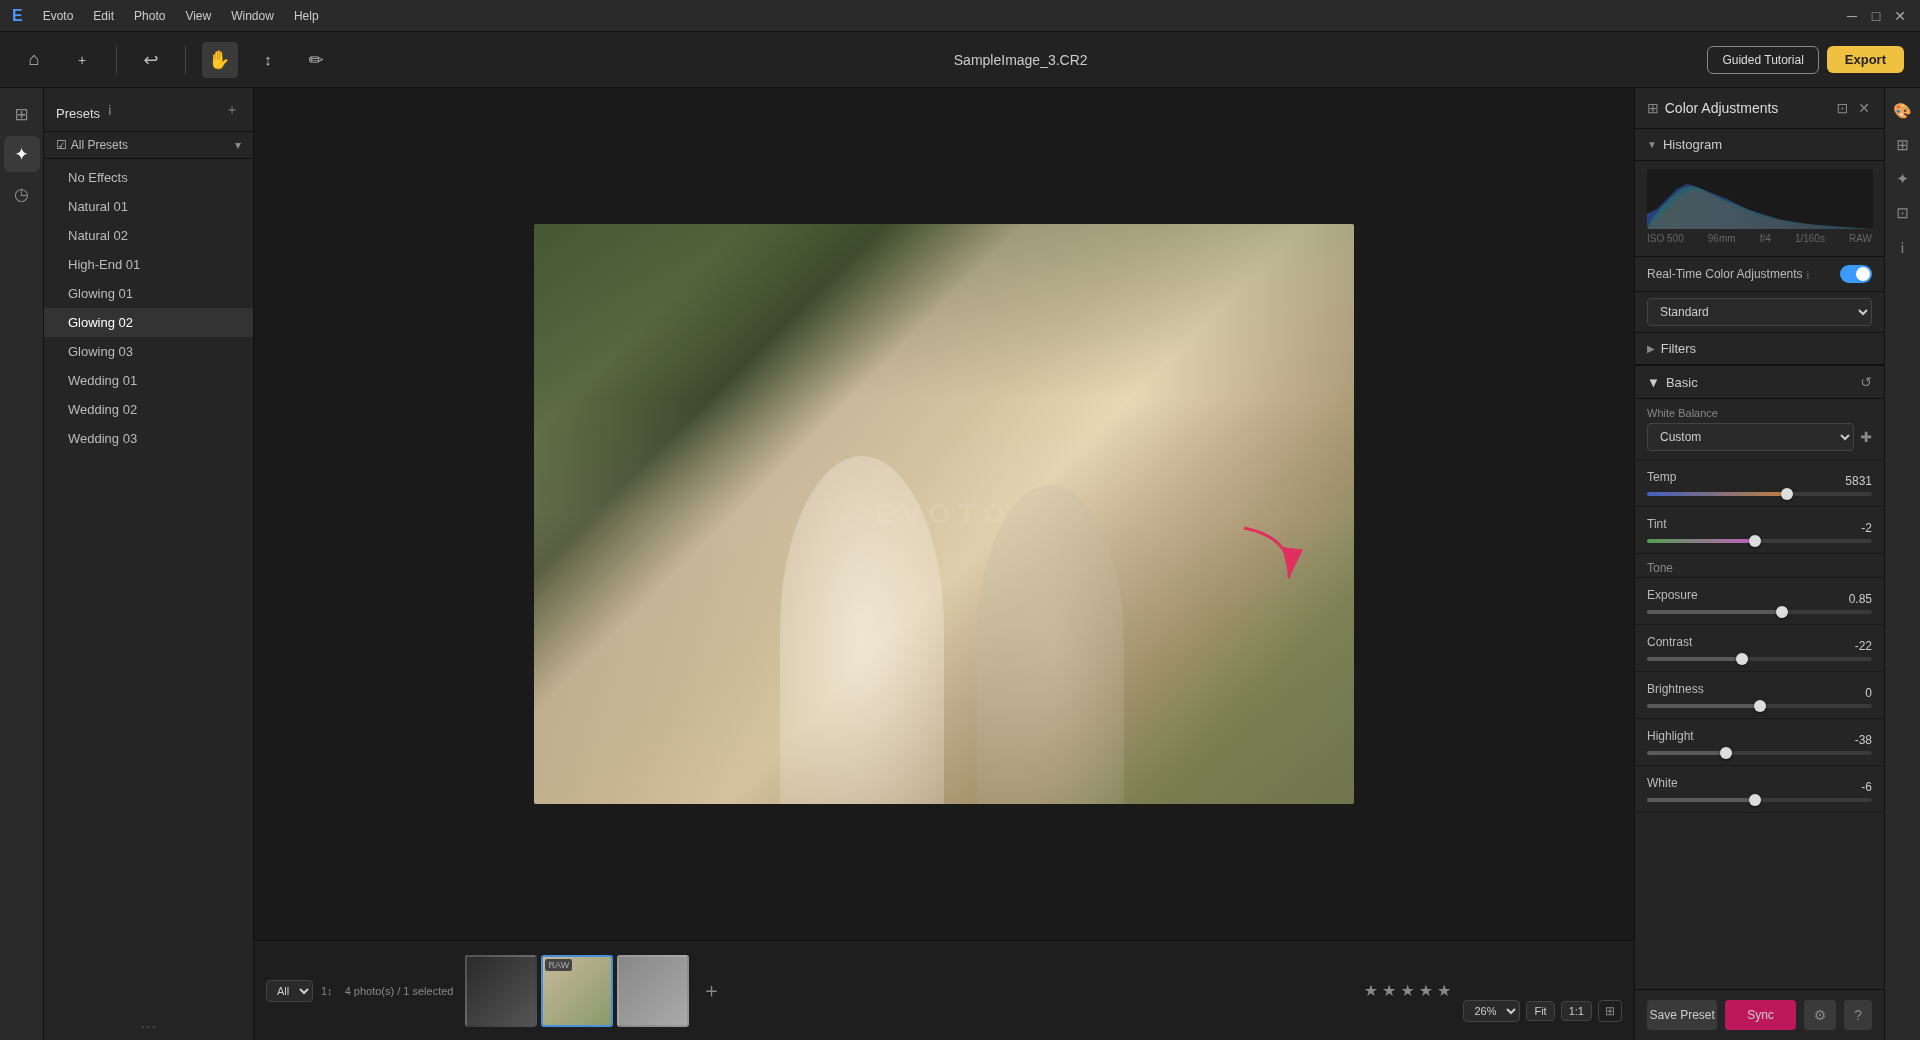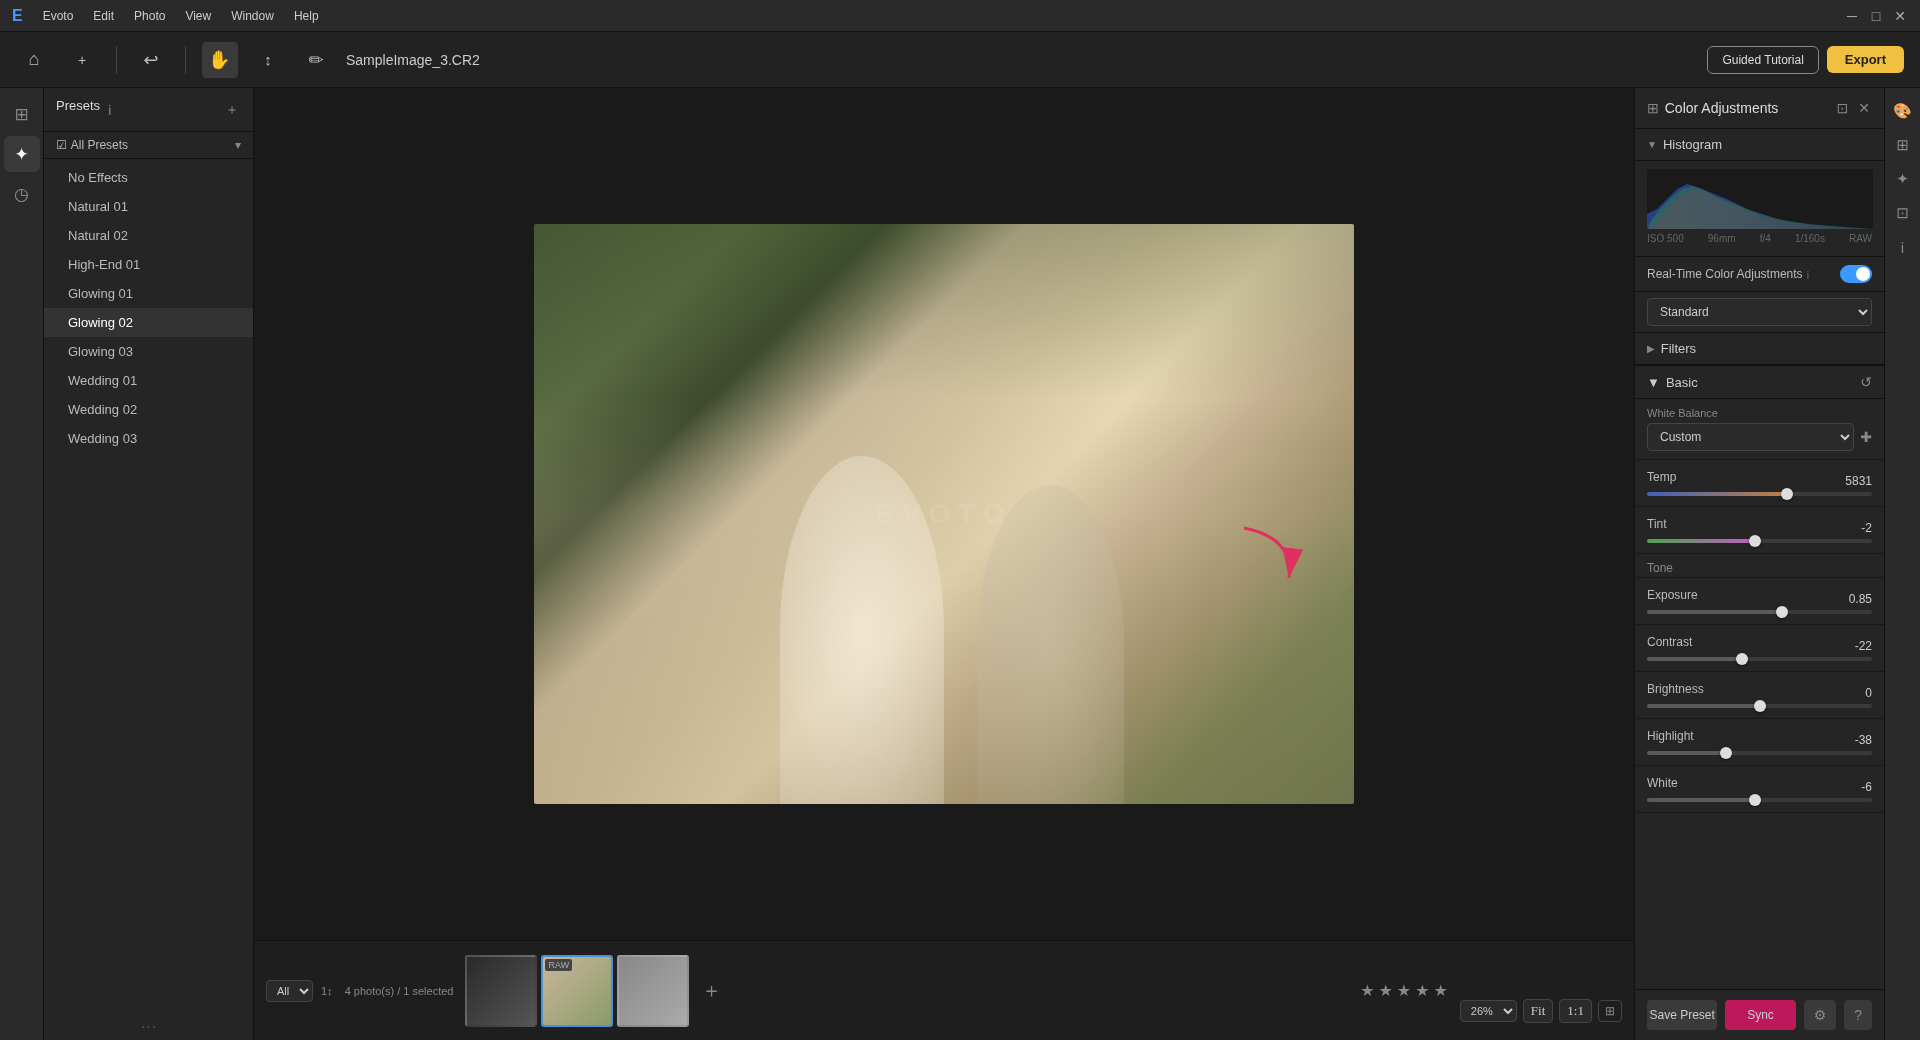--- a/index.html
+++ b/index.html
@@ -51,21 +51,21 @@
       background: transparent;
       border: none;
       color: #bbb;
       cursor: pointer;
       display: flex; align-items: center; justify-content: center;
       border-radius: 4px;
       font-size: 18px;
     }
     .toolbar-btn.active { background: #3a3a3a; color: #fff; }
     .toolbar-sep { width: 1px; height: 28px; background: #444; margin: 0 4px; }
-    #toolbar-center { flex: 1; display: flex; justify-content: flex-start; }
+    #toolbar-center { flex: 1; display: flex; justify-content: center; }
     #file-name { color: #ccc; font-size: 14px; }
     #toolbar-right { display: flex; align-items: center; gap: 8px; }
     .btn-guided {
       background: transparent;
       border: 1px solid #888;
       color: #ddd;
       padding: 6px 14px;
       border-radius: 6px;
       cursor: pointer;
       font-size: 12px;
@@ -97,21 +97,21 @@
       flex-direction: column;
       flex-shrink: 0;
     }
     #presets-header {
       display: flex;
       align-items: center;
       justify-content: space-between;
       padding: 10px 12px;
       border-bottom: 1px solid #111;
     }
-    #presets-title-row { display: flex; align-items: flex-start; gap: 6px; }
+    #presets-title-row { display: flex; align-items: flex-end; gap: 6px; }
     #presets-title { font-size: 13px; color: #ddd; font-weight: 500; }
     .icon-btn { background: none; border: none; color: #888; cursor: pointer; font-size: 14px; padding: 2px; }
     #presets-tabs { display: flex; padding: 8px 10px; gap: 4px; border-bottom: 1px solid #111; }
     .preset-tab {
       padding: 4px 10px;
       border-radius: 4px;
       cursor: pointer;
       font-size: 12px;
       color: #aaa;
       background: transparent;
@@ -258,21 +258,21 @@
 
     #filmstrip-rating { display: flex; align-items: center; gap: 4px; margin-left: auto; }
     .star { color: #888; font-size: 16px; cursor: pointer; }
     #zoom-controls { display: flex; align-items: center; gap: 6px; margin-left: 12px; margin-top: 40px; }
     .zoom-select {
       background: #2a2a2a; border: 1px solid #444; color: #ccc;
       padding: 3px 6px; border-radius: 4px; font-size: 11px; cursor: pointer;
     }
     .zoom-btn {
       background: #2a2a2a; border: 1px solid #444; color: #ccc;
-      padding: 3px 7px; border-radius: 4px; font-size: 13px; cursor: pointer; font-family: Liberation Serif, serif;
+      padding: 3px 7px; border-radius: 4px; font-size: 11px; cursor: pointer;
     }
     .grid-btn { background: none; border: 1px solid #444; color: #888; padding: 3px 6px; border-radius: 4px; cursor: pointer; font-size: 12px; }
     #add-photo-btn { color: #888; cursor: pointer; font-size: 20px; margin-left: 8px; }
 
     
     #right-panel {
       width: 250px;
       background: #252525;
       border-left: 1px solid #111;
       display: flex;

